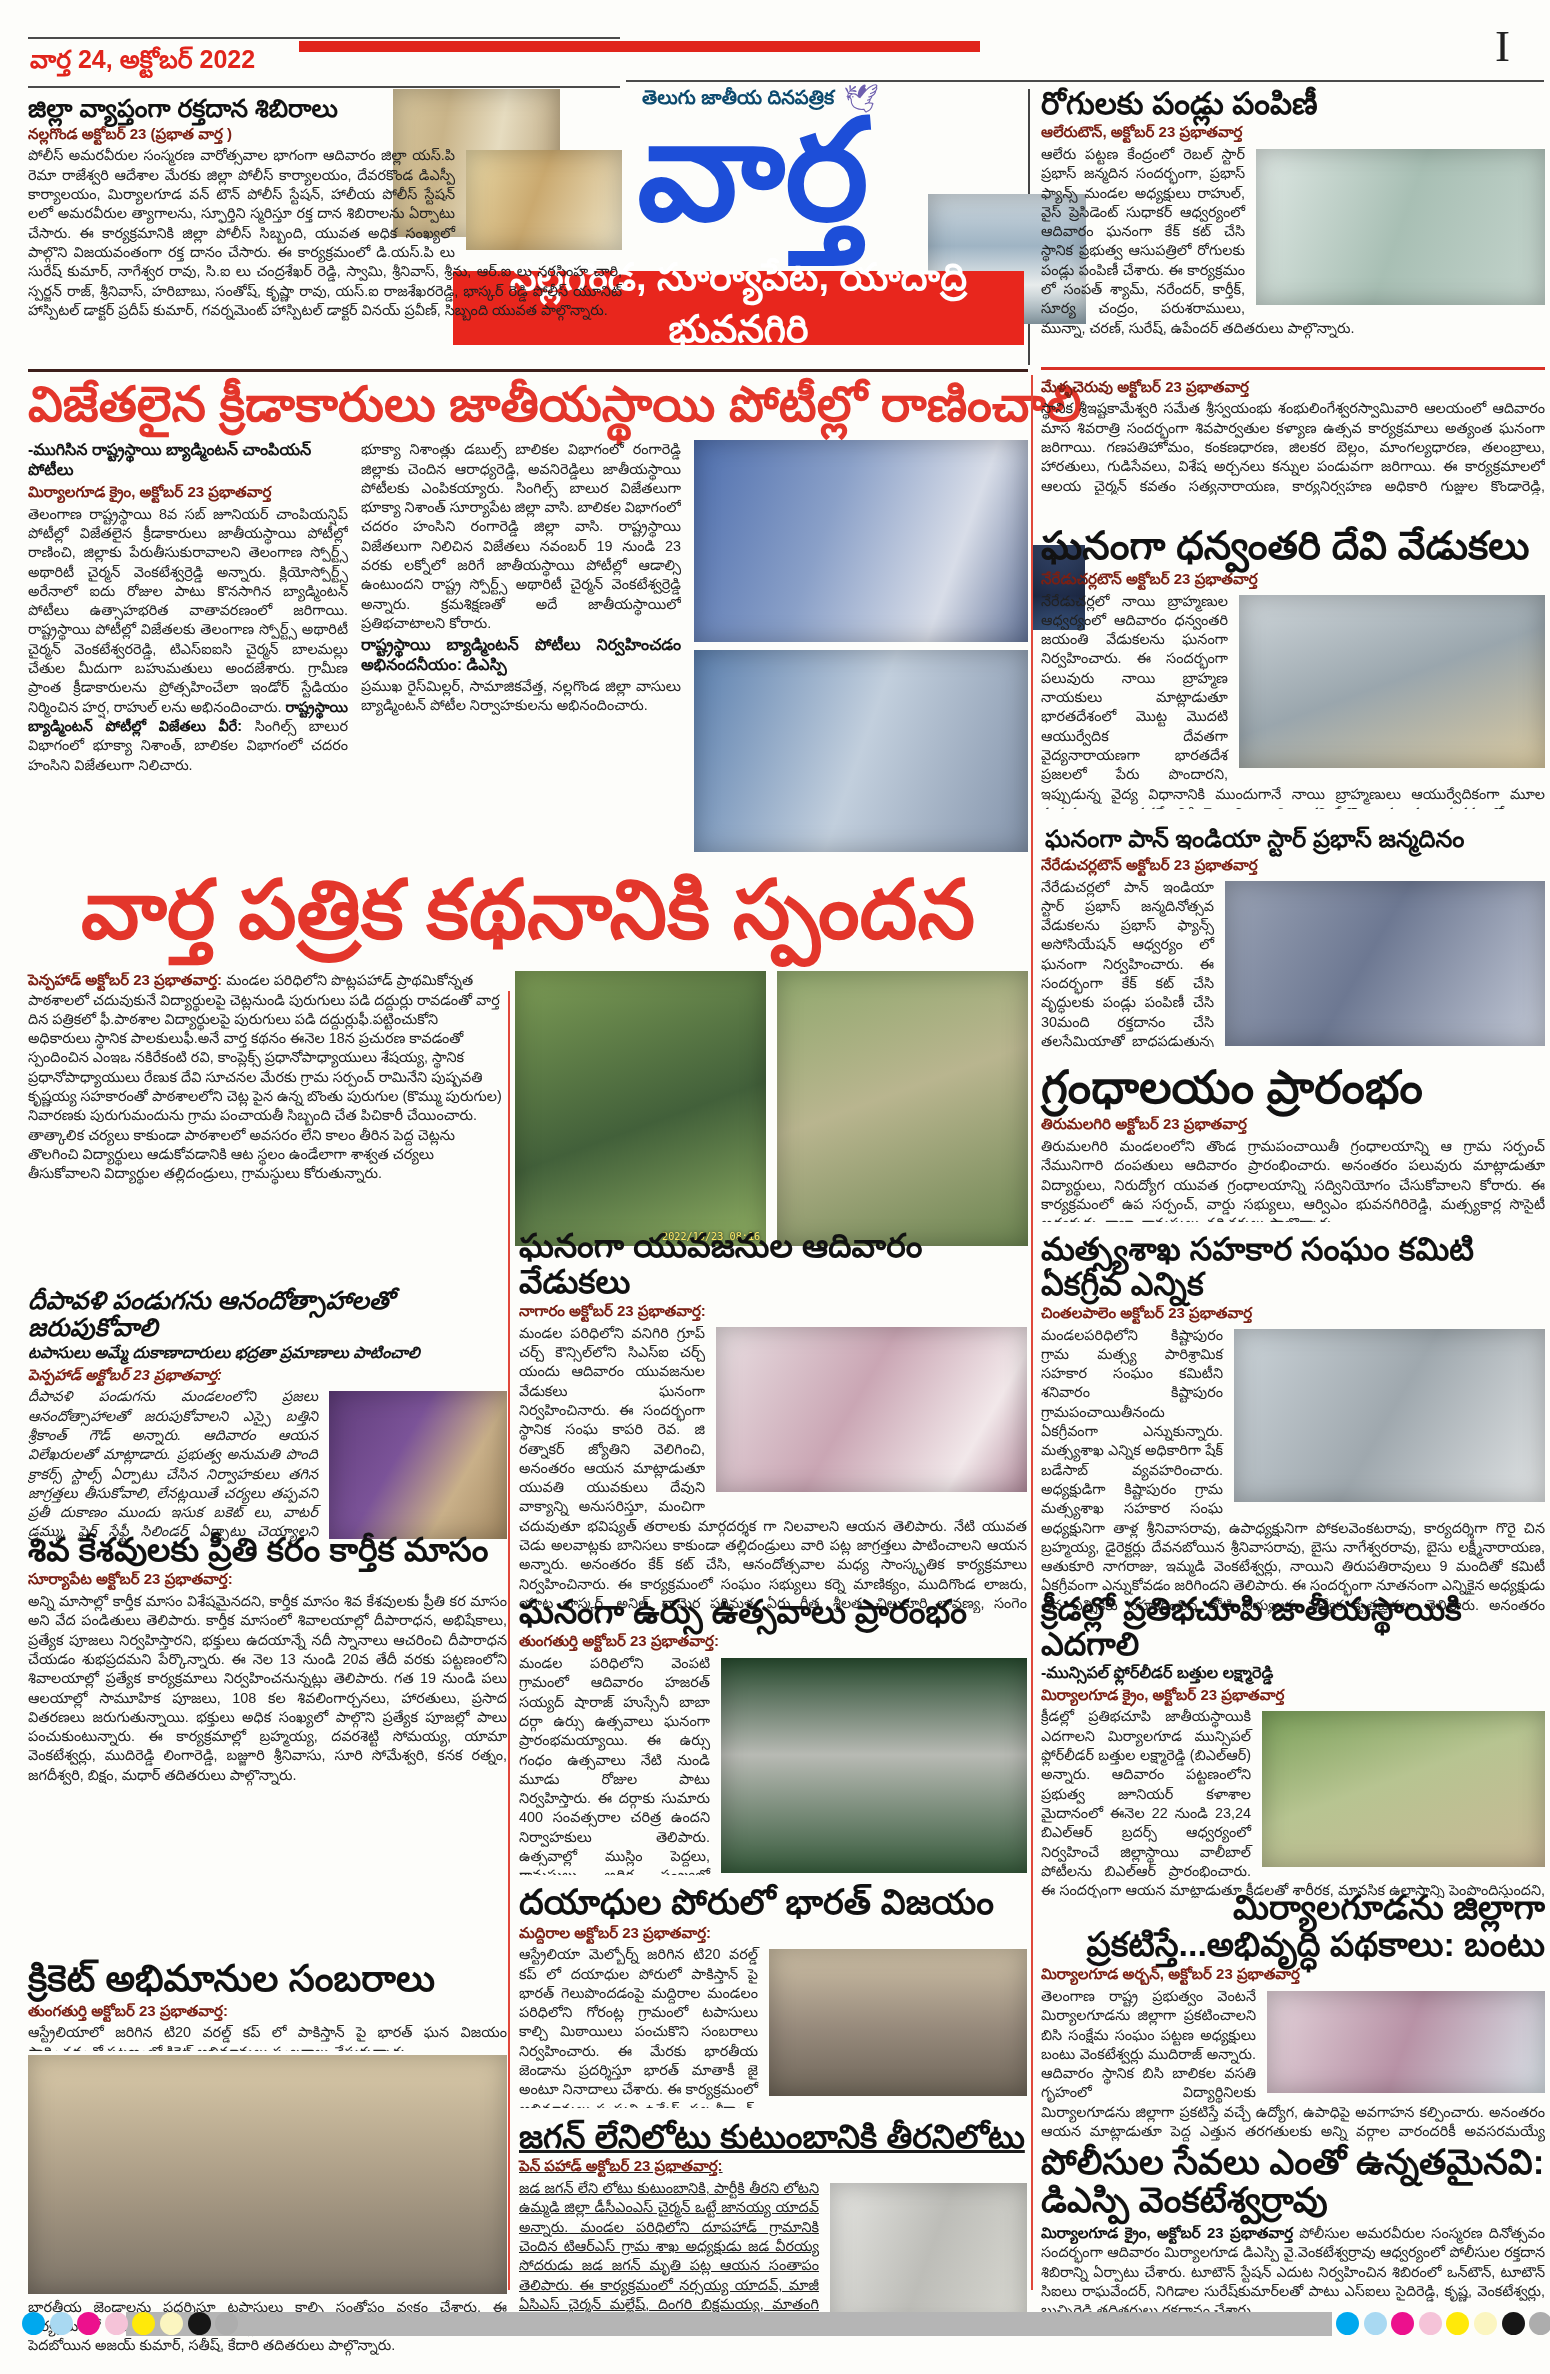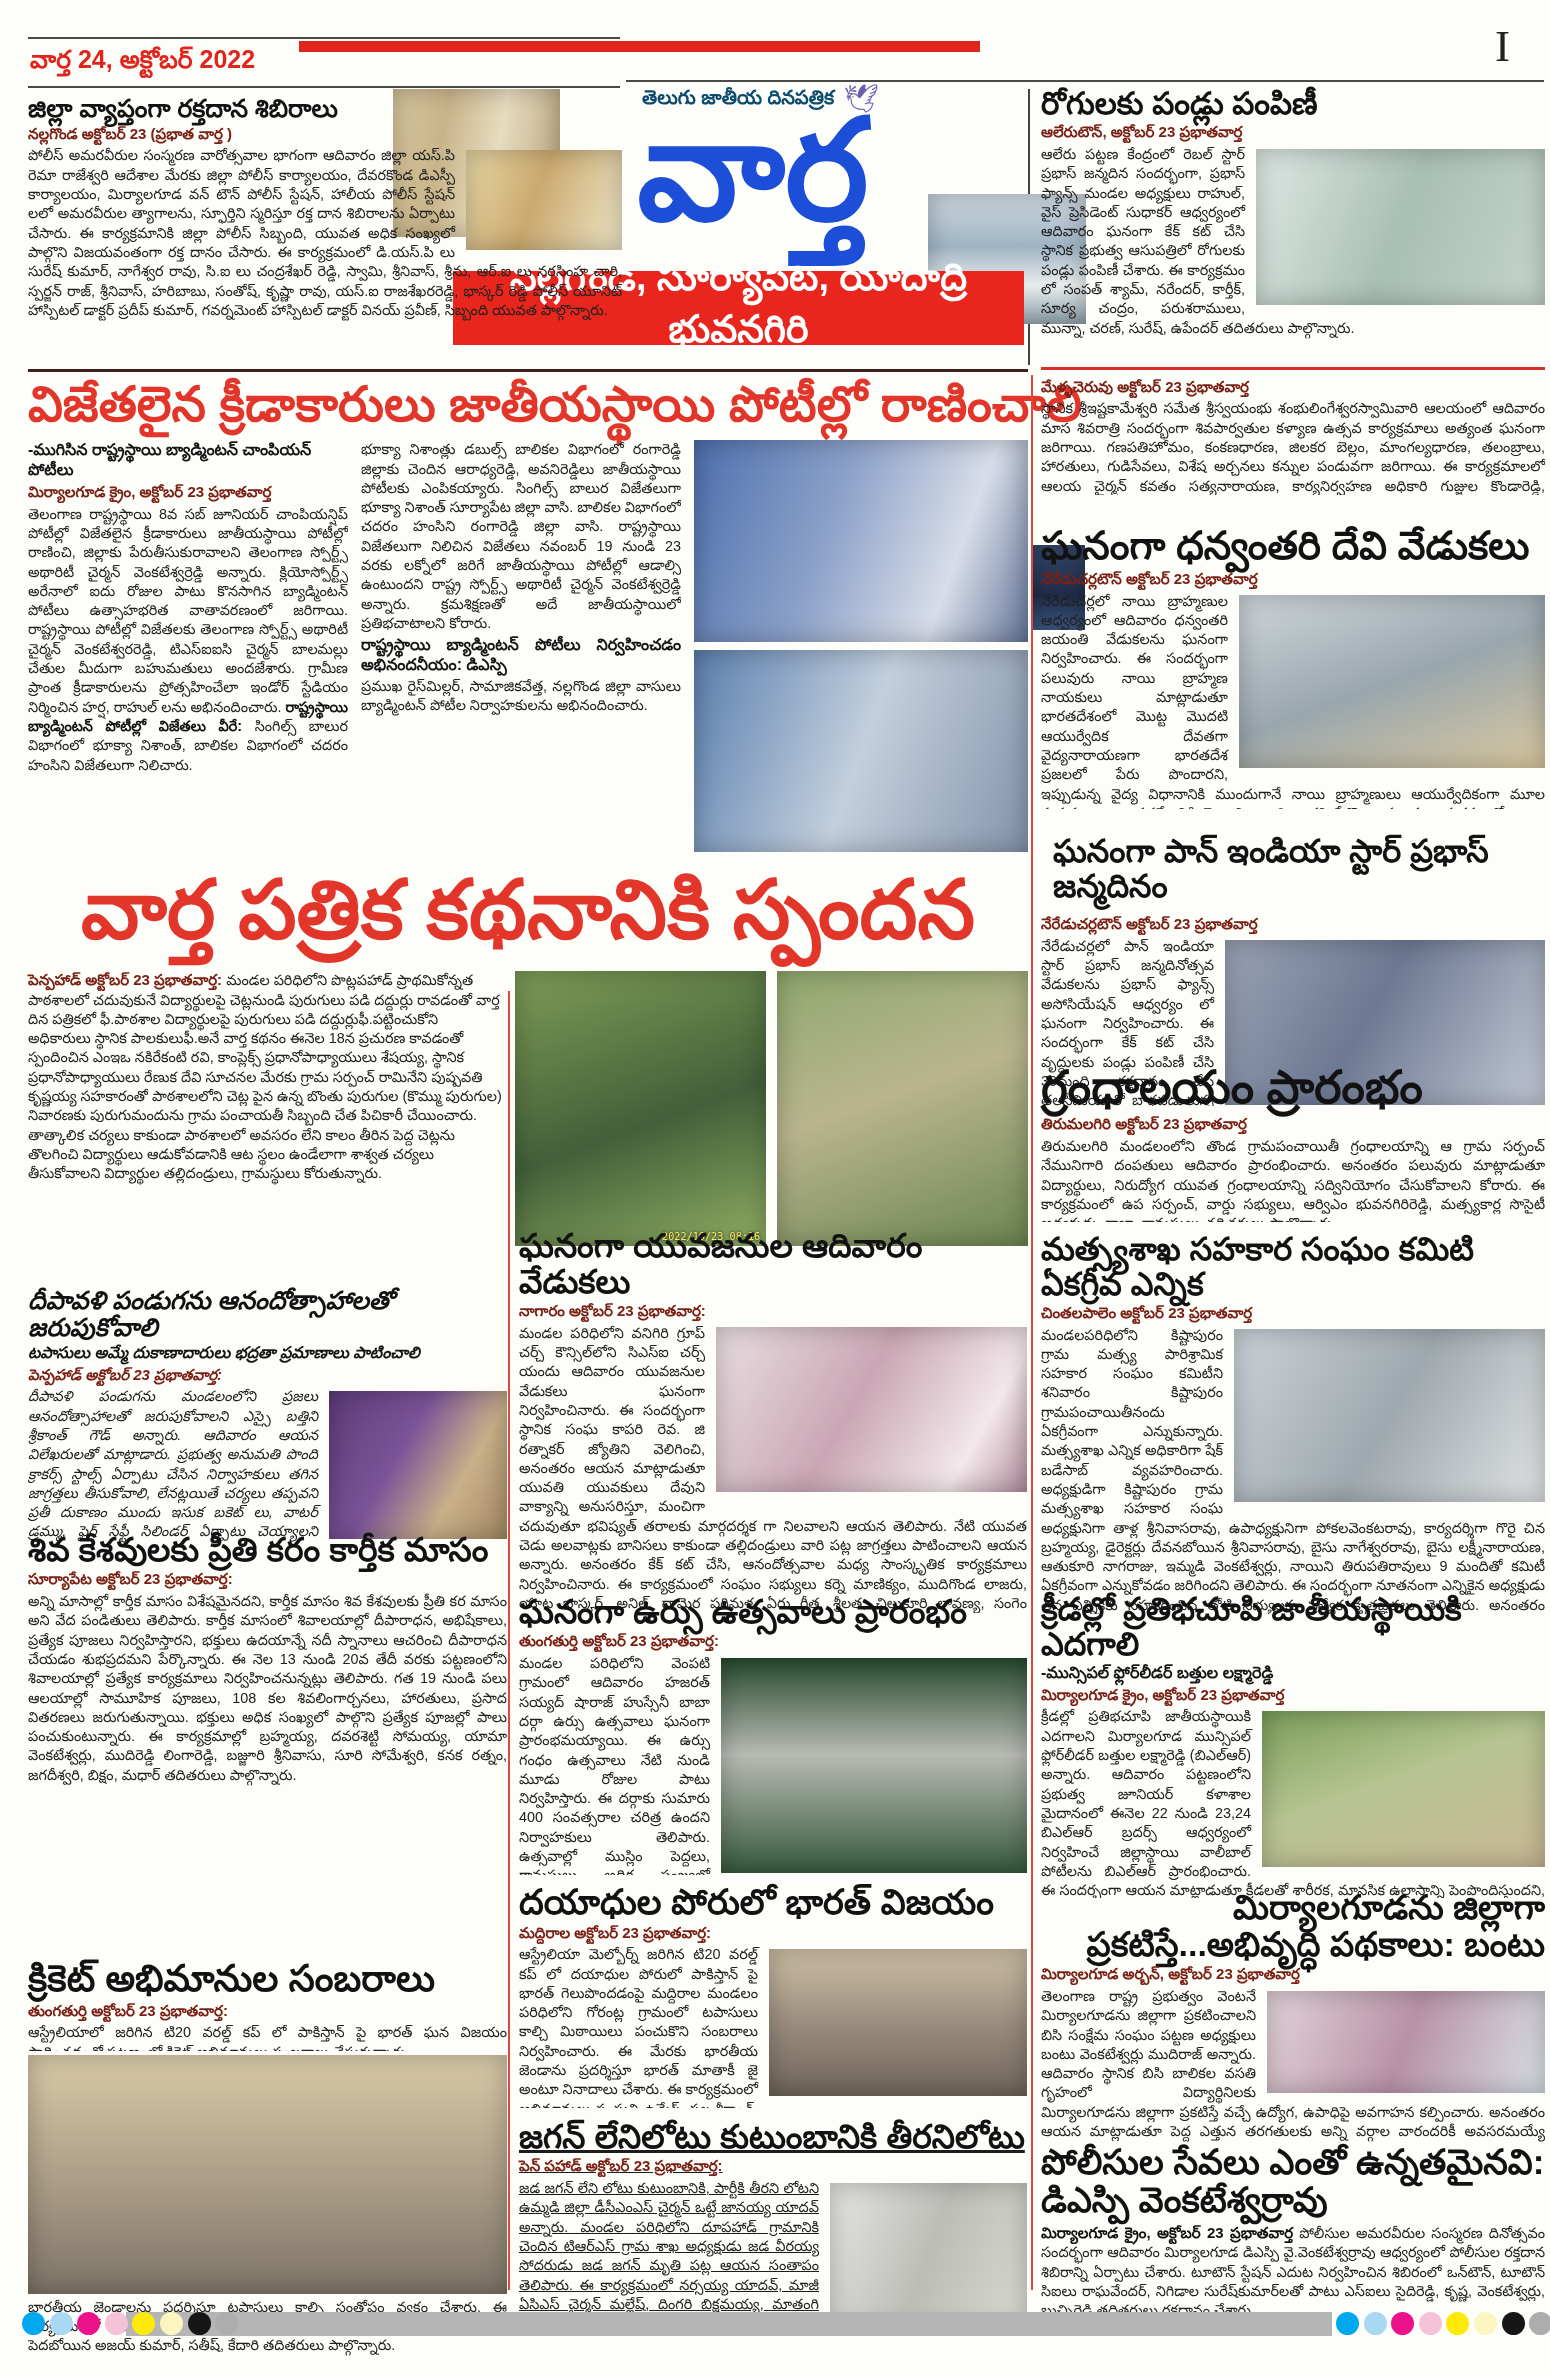--- a/index.html
+++ b/index.html
@@ -184,21 +184,21 @@
   <section class="abs" style="left:1041px;top:525px;width:504px;height:295px;">
     <h2 class="hl" style="font-size:39px;margin:0;">ఘనంగా ధన్వంతరి దేవి వేడుకలు</h2>
     <p class="dl">నేరేడుచర్లటౌన్ అక్టోబర్ 23 ప్రభాతవార్త</p>
     <div class="bd" style="height:217px;">
       <span class="ph fr" style="width:306px;height:173px;display:block;background:linear-gradient(160deg,#cfd6da,#9aa6ad 50%,#d9c9a0);"></span>
       <span>నేరేడుచర్లలో నాయి బ్రాహ్మణుల ఆధ్వర్యంలో ఆదివారం ధన్వంతరి జయంతి వేడుకలను ఘనంగా నిర్వహించారు. ఈ సందర్భంగా పలువురు నాయి బ్రాహ్మణ నాయకులు మాట్లాడుతూ భారతదేశంలో మొట్ట మొదటి ఆయుర్వేదిక దేవతగా వైద్యనారాయణగా భారతదేశ ప్రజలలో పేరు పొందారని, ఇప్పుడున్న వైద్య విధానానికి ముందుగానే నాయి బ్రాహ్మణులు ఆయుర్వేదికంగా మూల పురుషులుగా భారతదేశానికి వైద్యాన్ని అందించారని పేర్కొన్నారు. ఈ కార్యక్రమంలో నాయి బ్రాహ్మణ పట్టణ అధ్యక్షుడు మొగరాల వాసు, ప్రధాన కార్యదర్శి కాపర్తి శ్రీను, ఉపాధ్యక్షుడు రసమళ్ల కృష్ణ, గౌరవ అధ్యక్షుడు మొగరాల సత్యనారాయణ, వీరస్వామి, లక్ష్మణ్, సతీష్, సైదులు, జంపాల వెంకన్న, శ్రవణ్, నాగయ్య, కృష్ణ, వీరబాబు, ఉదయసుందర్, నాగేశ్వరరావు, తదితరులు పాల్గొన్నారు.</span>
     </div>
   </section>
 
   <section class="abs" style="left:1041px;top:822px;width:504px;height:237px;">
-    <h2 class="hl" style="font-size:32px;margin:12px;">ఘనంగా పాన్ ఇండియా స్టార్ ప్రభాస్ జన్మదినం</h2>
+    <h2 class="hl" style="font-size:24px;margin:4px;">ఘనంగా పాన్ ఇండియా స్టార్ ప్రభాస్ జన్మదినం</h2>
     <p class="dl">నేరేడుచర్లటౌన్ అక్టోబర్ 23 ప్రభాతవార్త</p>
     <div class="bd" style="height:169px;">
       <span class="ph fr" style="width:320px;height:165px;display:block;background:linear-gradient(120deg,#9aa3b5,#6d7892 45%,#c3c9d6);"></span>
       <span>నేరేడుచర్లలో పాన్ ఇండియా స్టార్ ప్రభాస్ జన్మదినోత్సవ వేడుకలను ప్రభాస్ ఫ్యాన్స్ అసోసియేషన్ ఆధ్వర్యం లో ఘనంగా నిర్వహించారు. ఈ సందర్భంగా కేక్ కట్ చేసి వృద్ధులకు పండ్లు పంపిణీ చేసి 30మంది రక్తదానం చేసి తలసేమియాతో బాధపడుతున్న చిన్నారులకు అందజేశారు. ఈ కార్యక్రమంలో ప్రభాస్ ఫ్యాన్స్ సూర్యాపేట జిల్లా అధ్యక్షుడు ఇరుగు కిశోర్, మండల, పట్టణ అధ్యక్షులు కాల్వ సైదులు, తాళ్లారి సాయి, తాళ్లపల్లి అశోక్, సిద్దు తదితరులు పాల్గొన్నారు.</span>
     </div>
   </section>
 
   <section class="abs" style="left:1041px;top:1063px;width:504px;height:167px;">
     <h2 class="hl" style="font-size:46px;margin:0;">గ్రంధాలయం ప్రారంభం</h2>
     <p class="dl">తిరుమలగిరి అక్టోబర్ 23 ప్రభాతవార్త</p>

